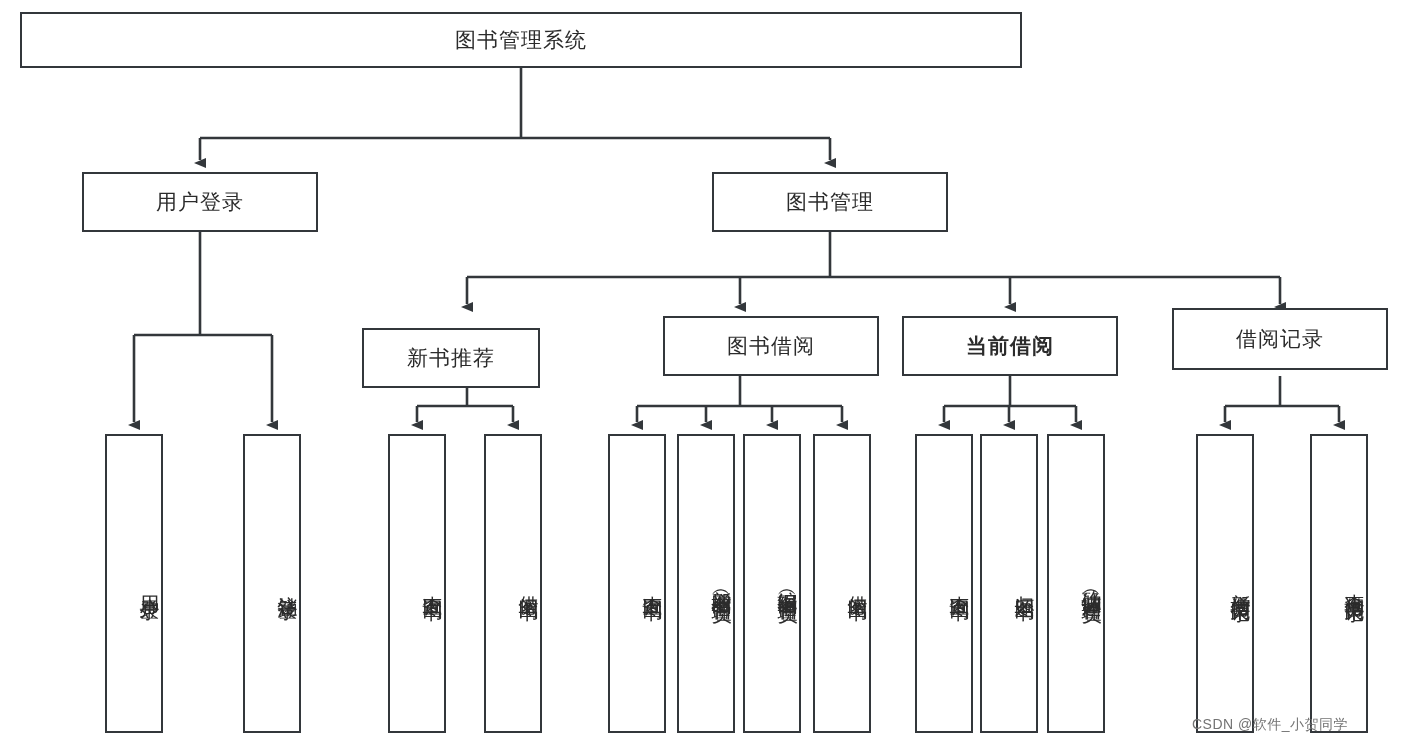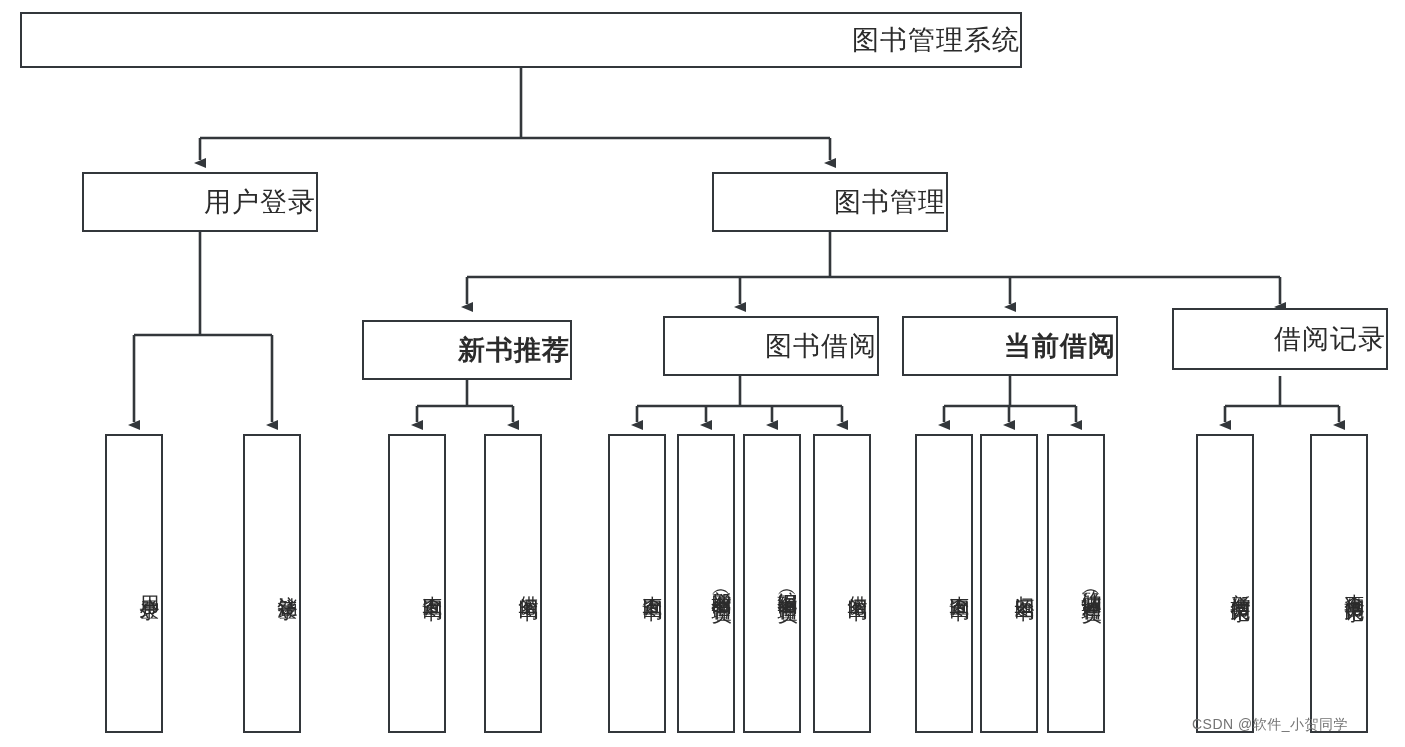--- a/index.html
+++ b/index.html
@@ -30,24 +30,23 @@
     box-sizing: border-box;
     border: 2px solid #33373b;
     background: #ffffff;
     display: flex;
     align-items: center;
     justify-content: center;
     color: #2b2b2b;
     line-height: 1.12;
   }
   .node.horiz {
-    font-size: 27px;
+    font-size: 21px;
     letter-spacing: 1px;
     text-align: center;
-    justify-content: flex-end;
   }
   .node.vert {
     font-size: 20px;
     writing-mode: vertical-rl;
     text-orientation: upright;
     letter-spacing: 2px;
     padding-top: 4px;
     padding-bottom: 4px;
     align-items: flex-start;
     justify-content: center;
@@ -123,21 +122,21 @@
     <span>图书管理系统</span>
   </div>
 
   <div class="node horiz" style="left:82px; top:172px; width:236px; height:60px;">
     <span>用户登录</span>
   </div>
   <div class="node horiz" style="left:712px; top:172px; width:236px; height:60px;">
     <span>图书管理</span>
   </div>
 
-  <div class="node horiz" style="left:362px; top:320px; width:210px; height:60px;font-weight:bold;">
+  <div class="node horiz" style="left:362px; top:328px; width:178px; height:60px;">
     <span>新书推荐</span>
   </div>
   <div class="node horiz" style="left:663px; top:316px; width:216px; height:60px;">
     <span>图书借阅</span>
   </div>
   <div class="node horiz" style="left:902px; top:316px; width:216px; height:60px;font-weight:bold;">
     <span>当前借阅</span>
   </div>
   <div class="node horiz" style="left:1172px; top:308px; width:216px; height:62px;">
     <span>借阅记录</span>

